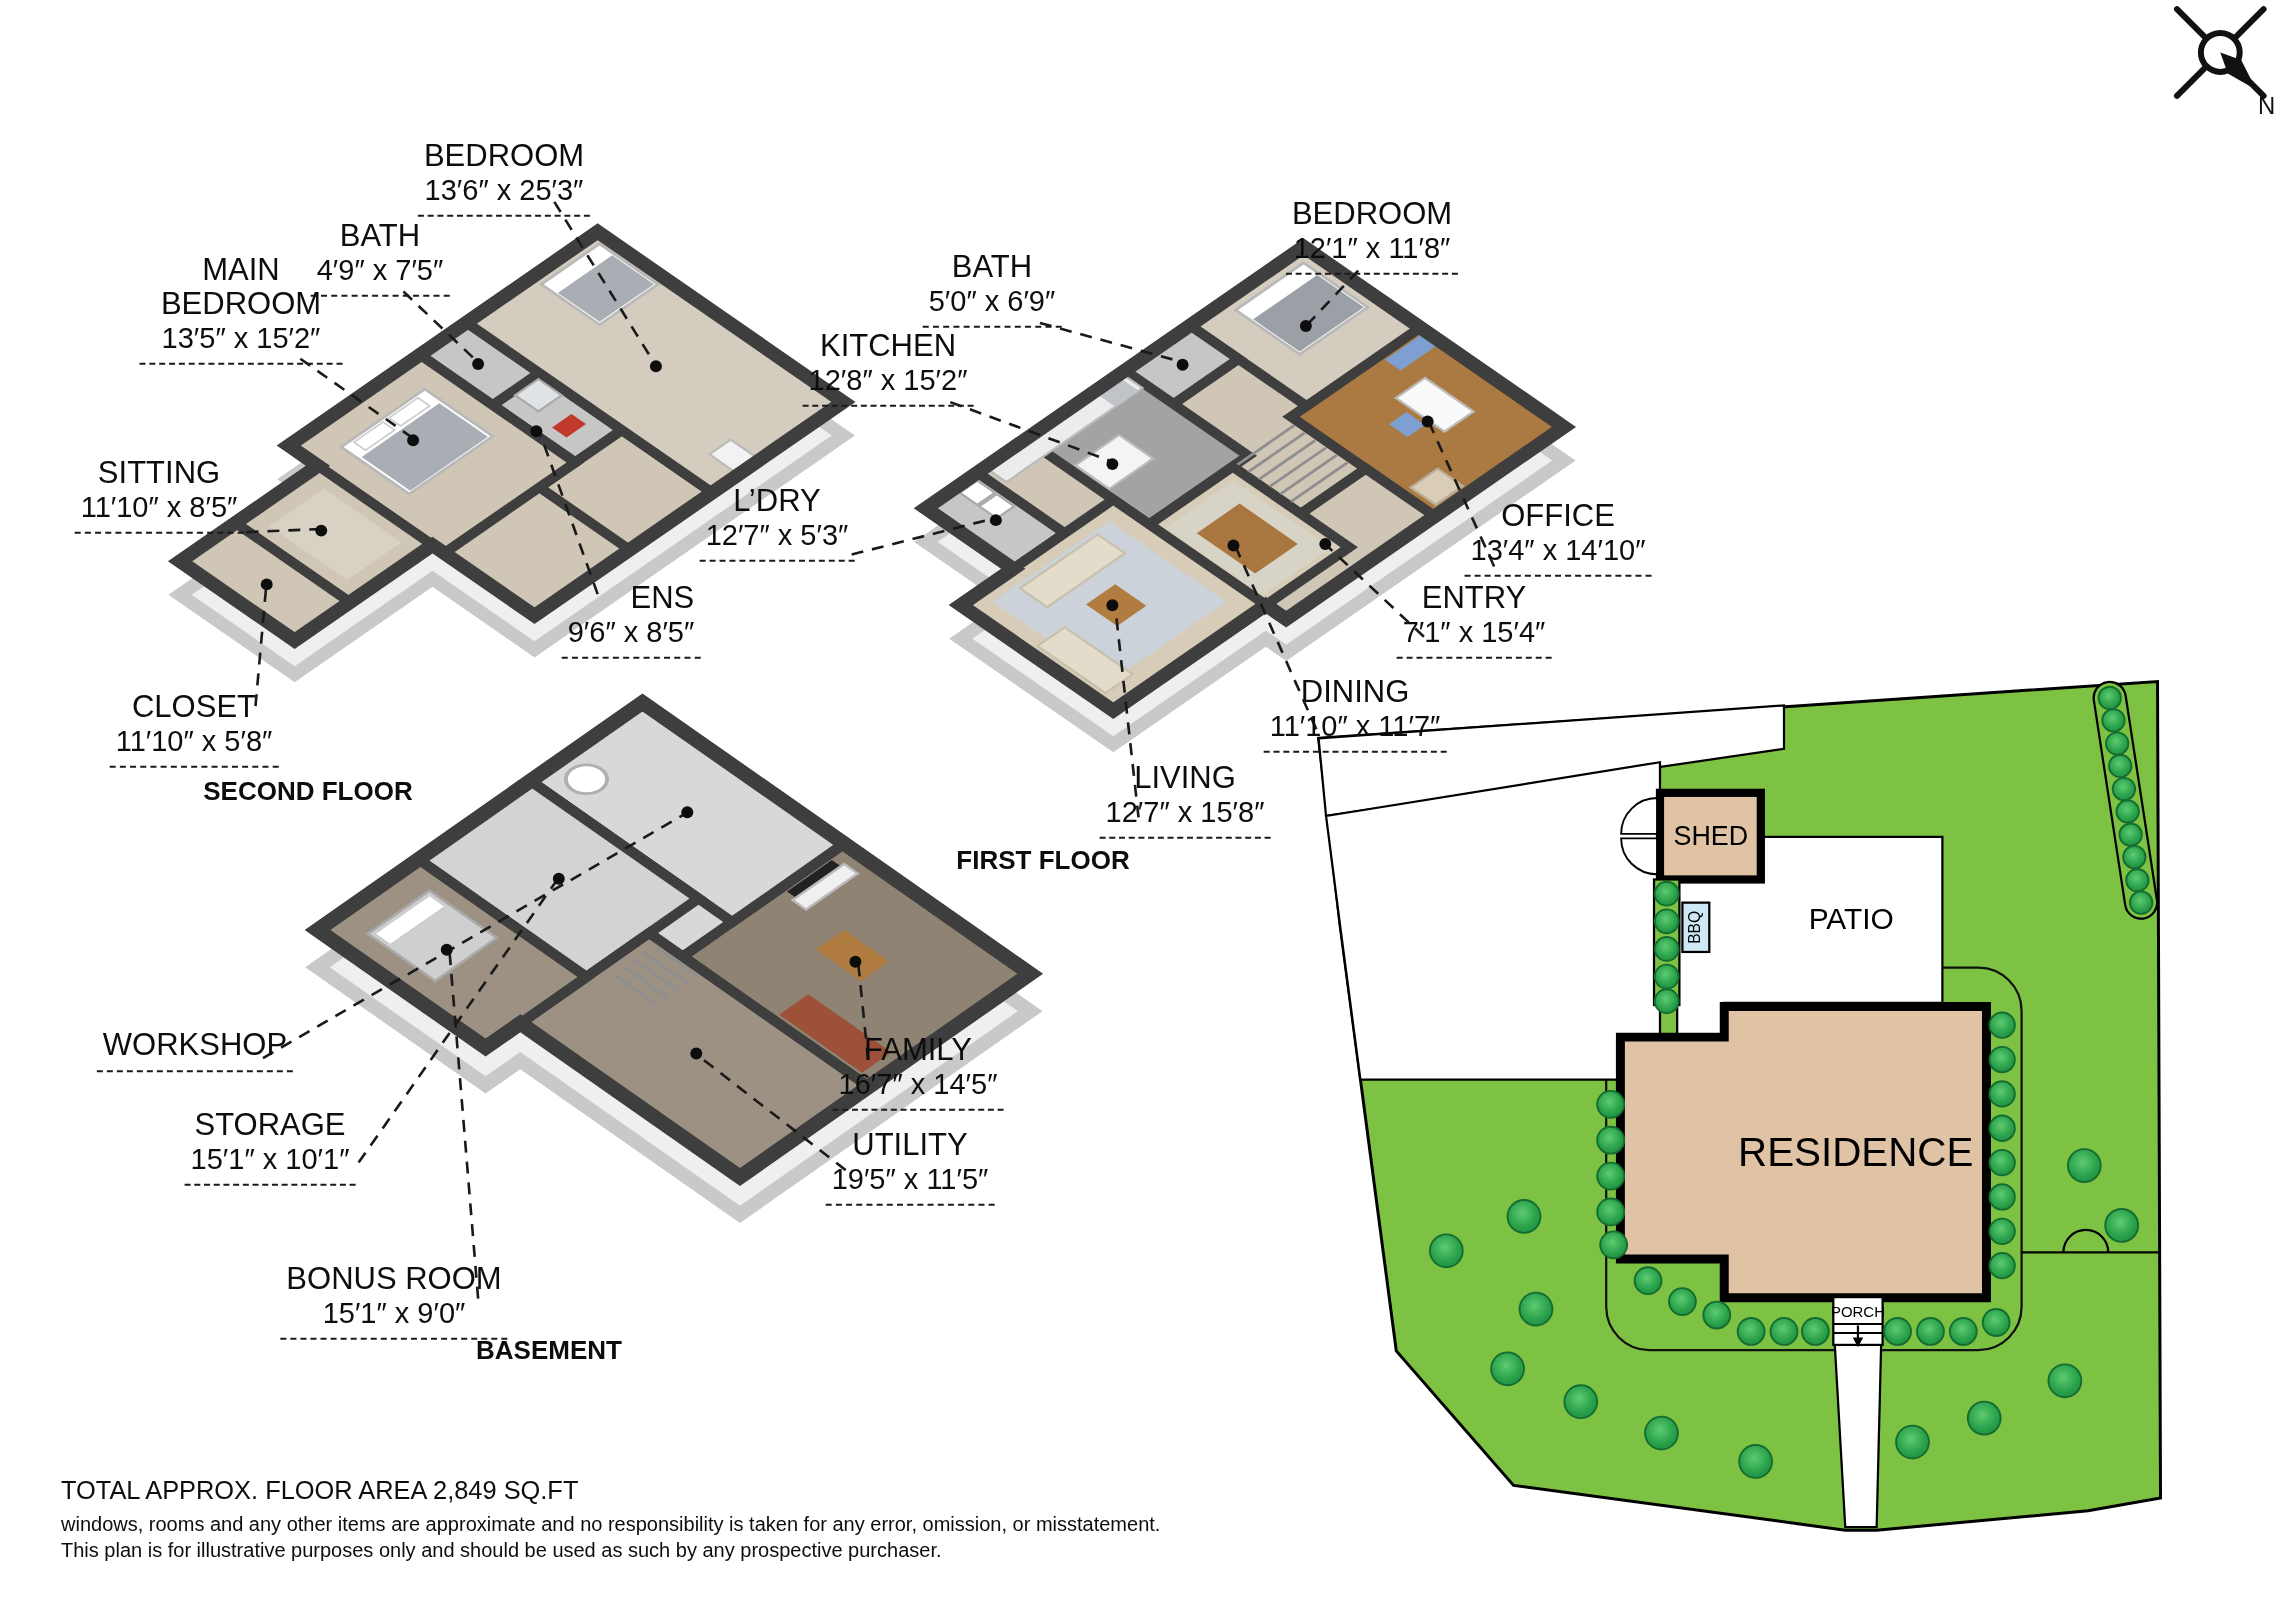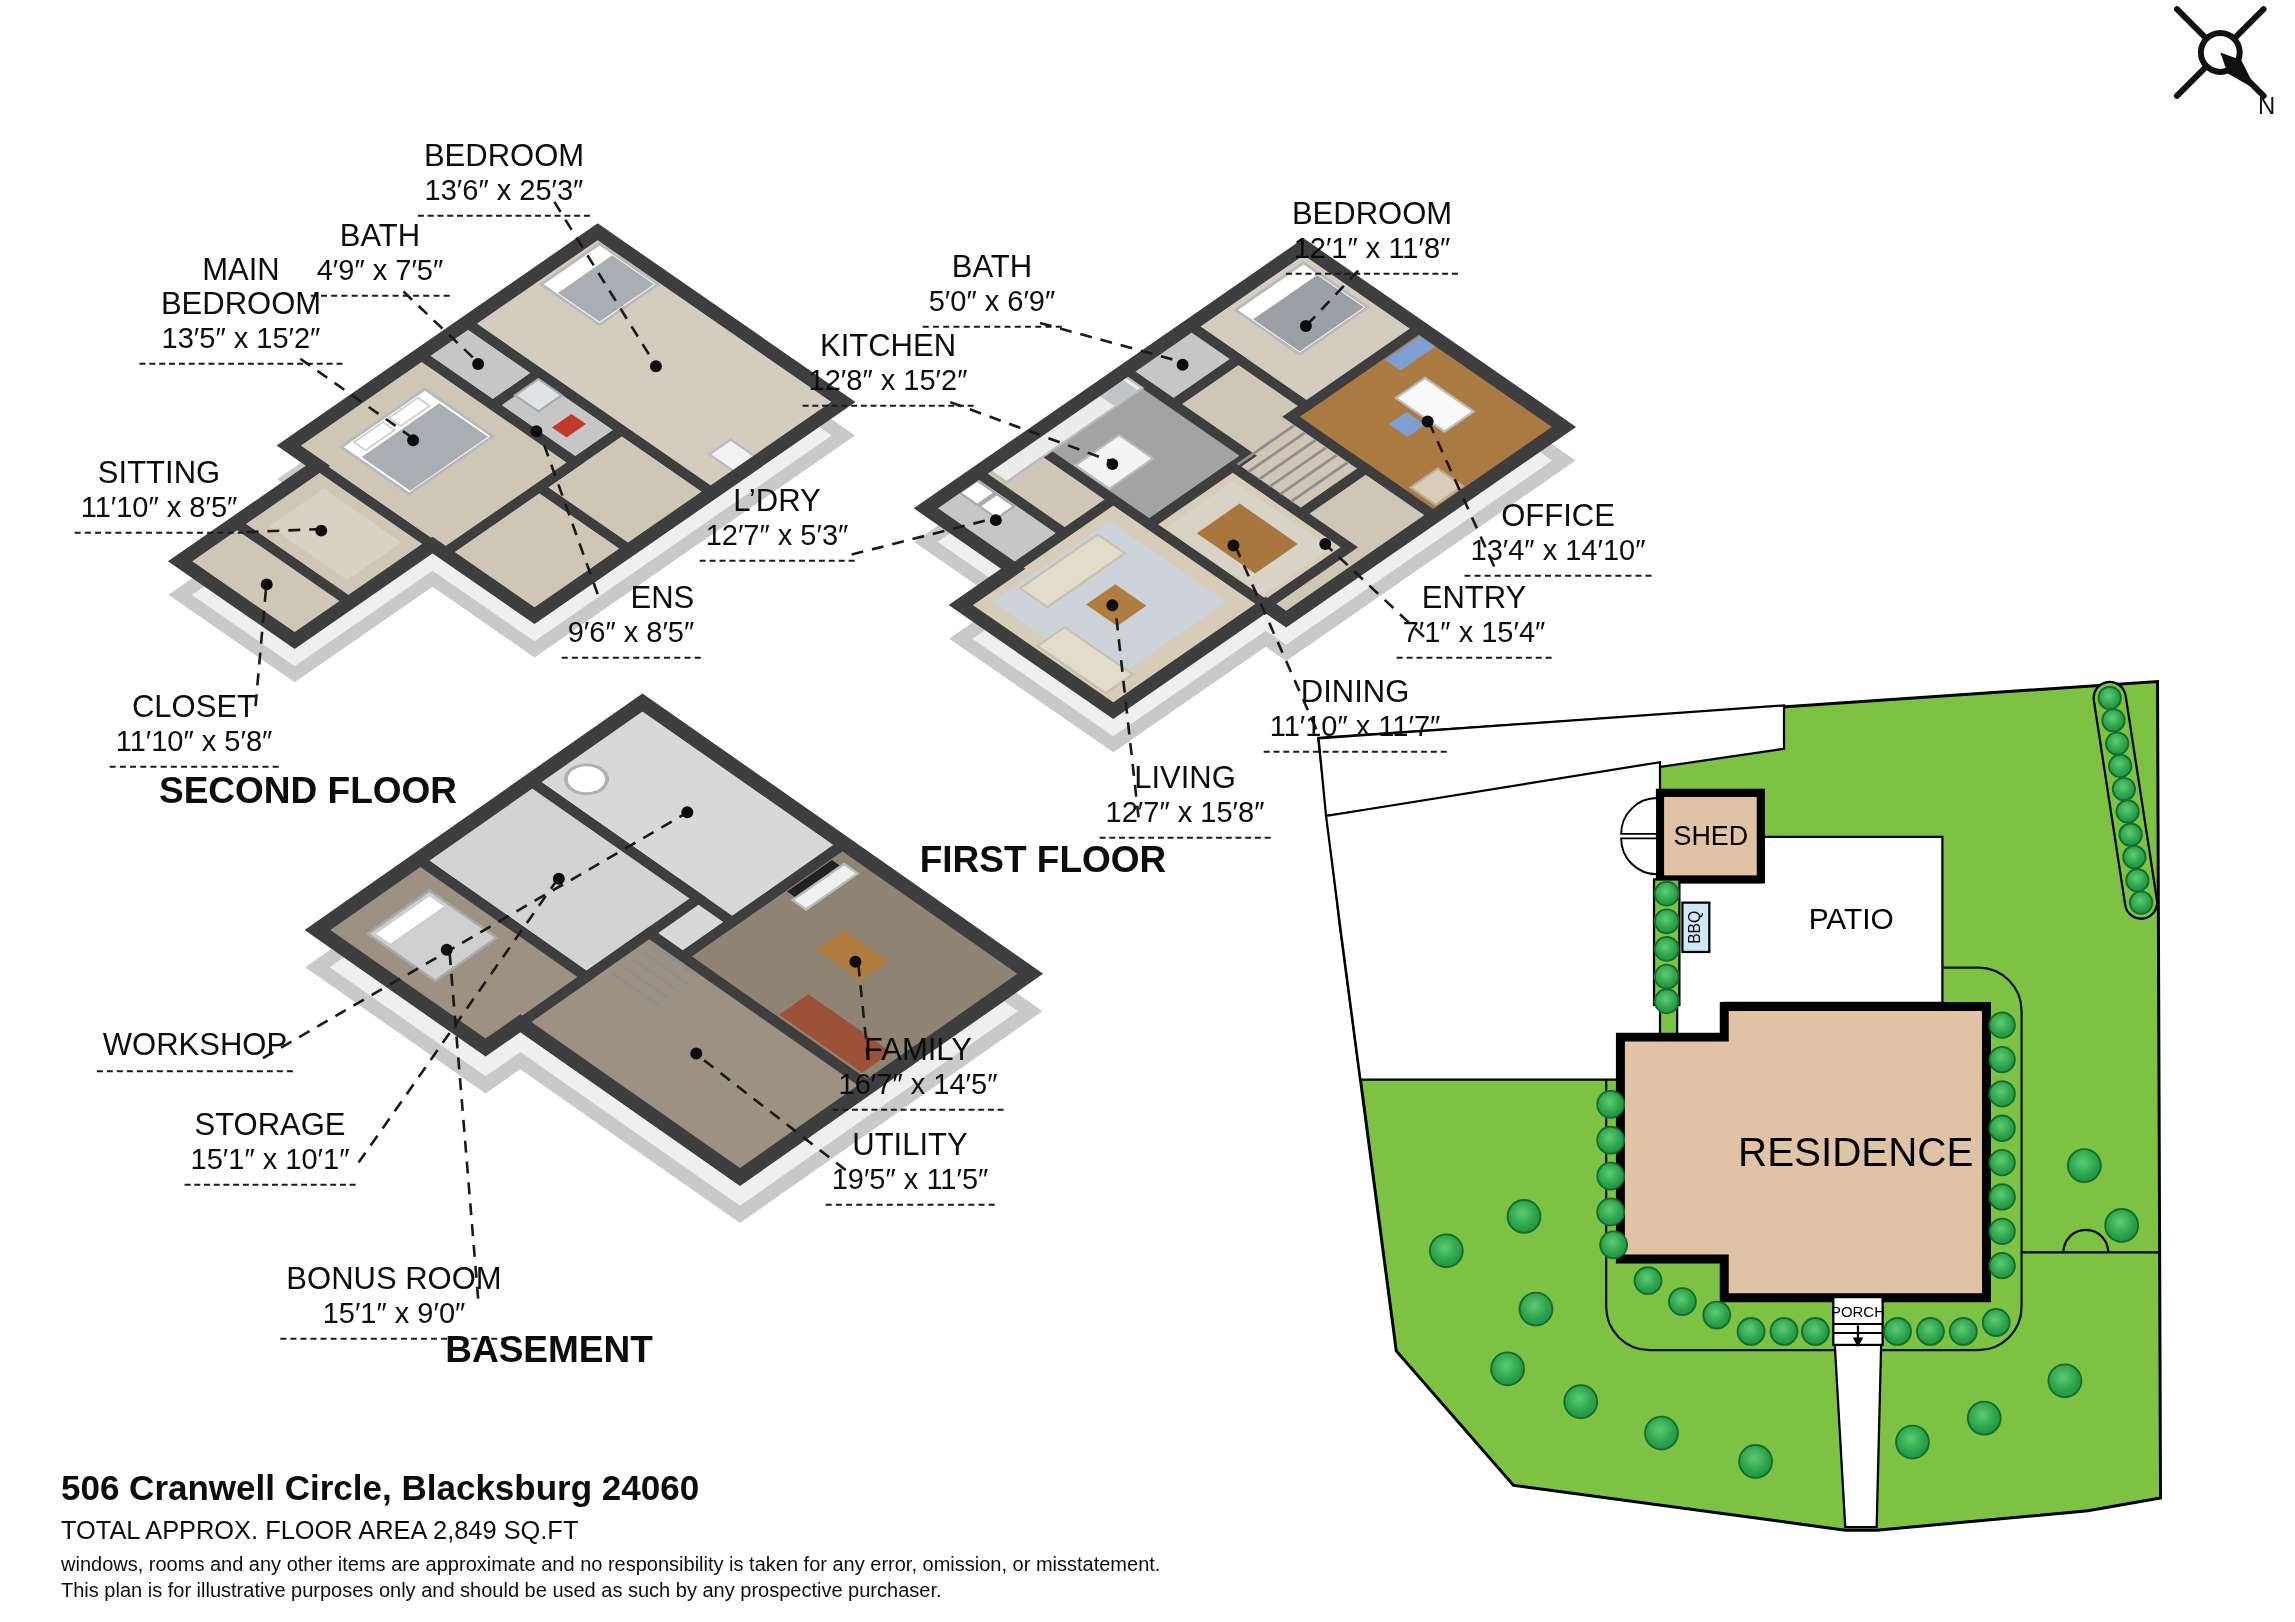--- a/index.html
+++ b/index.html
@@ -5,21 +5,21 @@
   html,body{margin:0;padding:0;}
   body{
     width:2295px;height:1623px;position:relative;background:#ffffff;
     font-family:"Liberation Sans",sans-serif;color:#0d0d0d;overflow:hidden;
   }
   #scene{position:absolute;left:0;top:0;z-index:1;}
   .room-label{position:absolute;transform:translate(-50%,-50%);text-align:center;z-index:5;}
   .room-label .inner{display:inline-block;border-bottom:2.2px dashed #1a1a1a;padding:0 6px 7.5px;}
   .rname{font-size:31px;line-height:1.1;white-space:pre-line;}
   .rdims{font-size:29px;line-height:1.2;}
-  .floor-title{position:absolute;transform:translate(-50%,-50%);font-size:37px;font-weight:700;z-index:5;white-space:nowrap;}
+  .floor-title{position:absolute;transform:translate(-50%,-50%);font-size:26px;font-weight:700;z-index:5;white-space:nowrap;}
   .footer{position:absolute;left:61px;top:1468px;z-index:5;}
   .addr{font-size:35px;font-weight:700;}
   .area{font-size:25.4px;font-weight:500;margin-top:7.5px;}
   .disc{font-size:20px;line-height:1.33;margin-top:6px;}
 </style>
 </head>
 <body>
 
 <svg id="scene" width="2295" height="1623" viewBox="0 0 3072 2172">
   <defs>
@@ -361,20 +361,19 @@
 </div>
 <div class="room-label" style="left:910px;top:1167px;">
   <div class="inner"><div class="rname">UTILITY</div><div class="rdims">19′5″ x 11′5″</div></div>
 </div>
 <div class="room-label" style="left:394px;top:1301px;">
   <div class="inner"><div class="rname">BONUS ROOM</div><div class="rdims">15′1″ x 9′0″</div></div>
 </div>
 <div class="floor-title" style="left:549px;top:1350px;">BASEMENT</div>
 
 <div class="footer">
-  <div class="addr">506 Cranwell Circle, Blacksburg 24060</div>
   <div class="area">TOTAL APPROX. FLOOR AREA 2,849 SQ.FT</div>
   <div class="disc">
     <div>windows, rooms and any other items are approximate and no responsibility is taken for any error, omission, or misstatement.</div>
     <div>This plan is for illustrative purposes only and should be used as such by any prospective purchaser.</div>
   </div>
 </div>
 
 
 </body></html>

